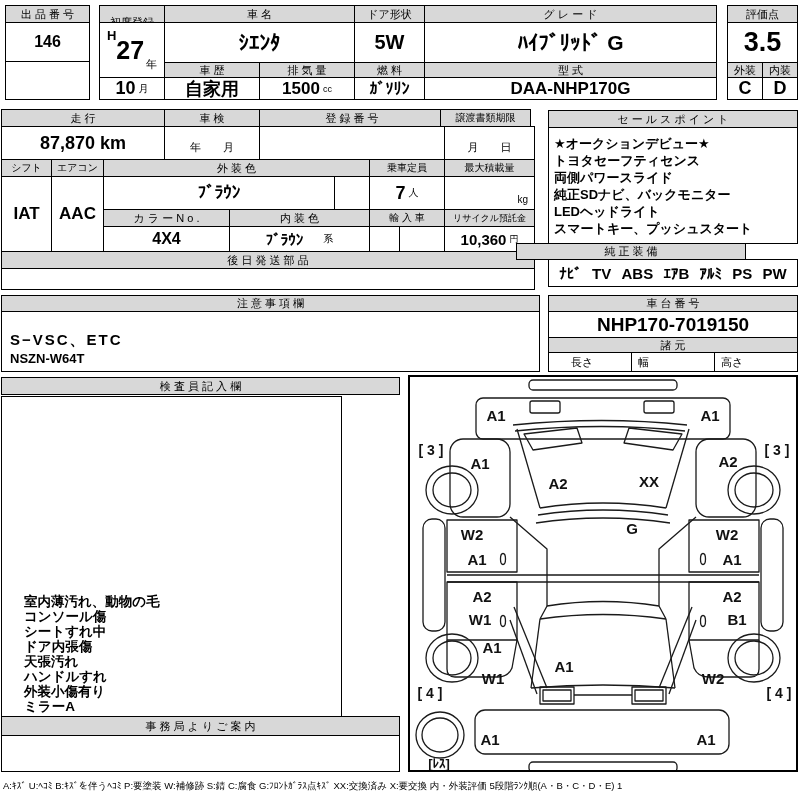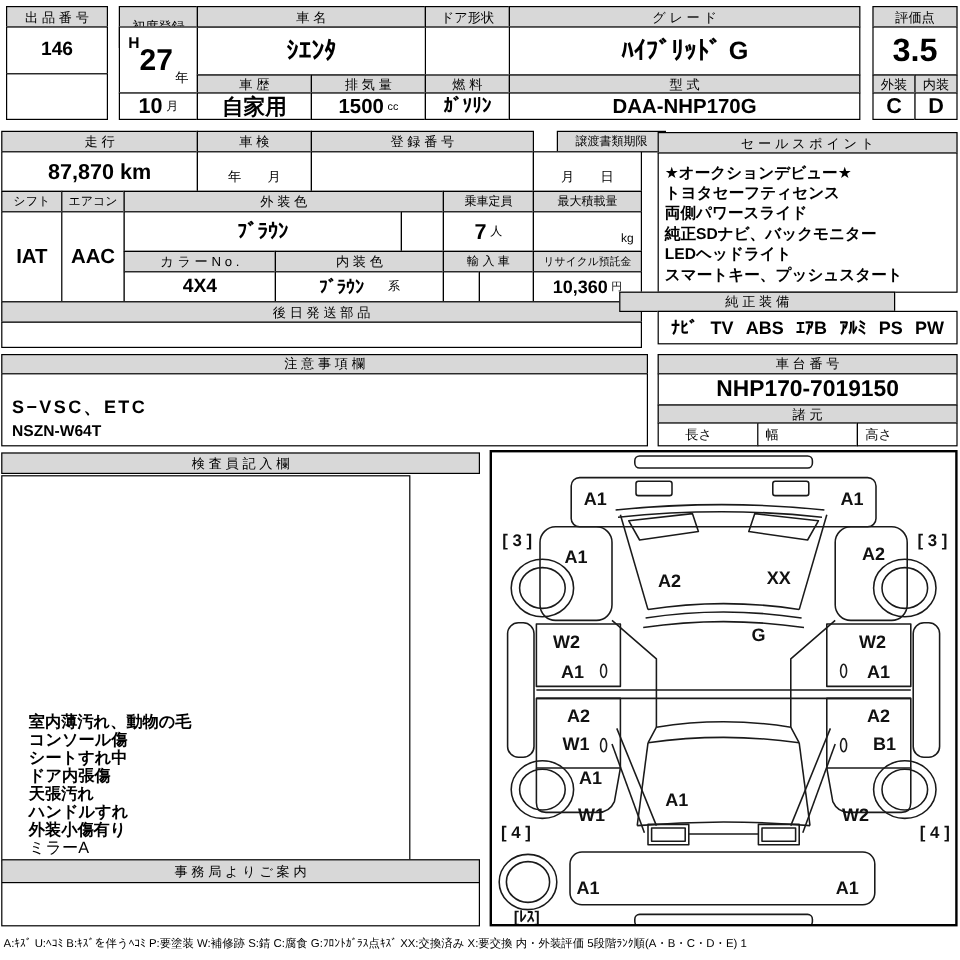--- a/index.html
+++ b/index.html
@@ -40,20 +40,21 @@
   <div class="c h" style="left:164px;top:5px;width:191px;height:18px">車  名</div>
   <div class="c h" style="left:164px;top:62px;width:96px;height:16px">車 歴</div>
   <div class="c v" style="left:164px;top:77px;width:96px;height:23px;font-size:18px">自家用</div>
   <div class="c h" style="left:259px;top:62px;width:96px;height:16px">排 気 量</div>
   <div class="c v" style="left:259px;top:77px;width:96px;height:23px">
     <span style="font-size:17px">1500</span>
       <span class="u" style="font-size:9px">cc</span>
   </div>
 
   <div class="c h" style="left:354px;top:5px;width:71px;height:18px">ドア形状</div>
+  <div class="c v" style="left:354px;top:22px;width:71px;height:41px;font-size:20px">5W</div>
   <div class="c h" style="left:354px;top:62px;width:71px;height:16px">燃 料</div>
   <div class="c v" style="left:354px;top:77px;width:71px;height:23px;font-size:16px">ｶﾞｿﾘﾝ</div>
 
   <div class="c h" style="left:424px;top:5px;width:293px;height:18px">グ レ ー ド</div>
   <div class="c v" style="left:424px;top:22px;width:293px;height:41px;font-size:21px">ﾊｲﾌﾞﾘｯﾄﾞ G</div>
   <div class="c h" style="left:424px;top:62px;width:293px;height:16px">型 式</div>
   <div class="c v" style="left:424px;top:77px;width:293px;height:23px;font-size:17px">DAA-NHP170G</div>
 
   <div class="c h" style="left:727px;top:5px;width:71px;height:18px">評価点</div>
   <div class="c v" style="left:727px;top:22px;width:71px;height:41px;font-size:27px">3.5</div>
@@ -61,21 +62,21 @@
   <div class="c h" style="left:762px;top:62px;width:36px;height:16px">内装</div>
   <div class="c v" style="left:727px;top:77px;width:36px;height:23px;font-size:18px">C</div>
   <div class="c v" style="left:762px;top:77px;width:36px;height:23px;font-size:18px">D</div>
 
   <div class="c h" style="left:1px;top:109px;width:164px;height:18px">走 行</div>
   <div class="c v" style="left:1px;top:126px;width:164px;height:34px;font-size:18px">87,870 km</div>
   <div class="c h" style="left:164px;top:109px;width:96px;height:18px">車 検</div>
   <div class="c" style="left:164px;top:126px;width:96px;height:34px;font-size:11px;align-items:flex-end;padding-bottom:4px">年　　月</div>
   <div class="c h" style="left:259px;top:109px;width:186px;height:18px">登 録 番 号</div>
   <div class="c" style="left:259px;top:126px;width:186px;height:34px"></div>
-  <div class="c h" style="left:464px;top:109px;width:91px;height:18px;font-size:10px">譲渡書類期限</div>
+  <div class="c h" style="left:440px;top:109px;width:91px;height:18px;font-size:10px">譲渡書類期限</div>
   <div class="c" style="left:444px;top:126px;width:91px;height:34px;font-size:11px;align-items:flex-end;padding-bottom:4px">月　　日</div>
 
   <div class="c h" style="left:1px;top:159px;width:51px;height:18px;font-size:10px">シフト</div>
   <div class="c h" style="left:51px;top:159px;width:53px;height:18px;font-size:10px">エアコン</div>
   <div class="c v" style="left:1px;top:176px;width:51px;height:76px;font-size:17px">IAT</div>
   <div class="c v" style="left:51px;top:176px;width:53px;height:76px;font-size:17px">AAC</div>
 
   <div class="c h" style="left:103px;top:159px;width:267px;height:18px">外 装 色</div>
   <div class="c v" style="left:103px;top:176px;width:232px;height:34px;font-size:17px">ﾌﾞﾗｳﾝ</div>
   <div class="c" style="left:334px;top:176px;width:36px;height:34px"></div>
@@ -144,21 +145,21 @@
 
   <div class="c h" style="left:1px;top:377px;width:399px;height:18px">検 査 員 記 入 欄</div>
   <div class="c lines" style="left:1px;top:396px;width:341px;height:322px;padding:3px 22px">
     <div style="font-size:13.5px;font-weight:bold">室内薄汚れ、動物の毛</div>
     <div style="font-size:13.5px;font-weight:bold">コンソール傷</div>
     <div style="font-size:13.5px;font-weight:bold">シートすれ中</div>
     <div style="font-size:13.5px;font-weight:bold">ドア内張傷</div>
     <div style="font-size:13.5px;font-weight:bold">天張汚れ</div>
     <div style="font-size:13.5px;font-weight:bold">ハンドルすれ</div>
     <div style="font-size:13.5px;font-weight:bold">外装小傷有り</div>
-    <div style="font-size:13.5px;font-weight:normal">ミラーA</div>
+    <div style="font-size:13.5px;font-weight:bold">ミラーA</div>
   </div>
 
   <div class="c h" style="left:1px;top:716px;width:399px;height:20px">事 務 局 よ り ご 案 内</div>
   <div class="c" style="left:1px;top:735px;width:399px;height:37px"></div>
 
   <div class="c" style="left:408px;top:375px;width:390px;height:397px;border-width:2px;padding:0">
     <svg viewBox="0 0 386 393" width="386" height="393">
       <g fill="none" stroke="#1a1a1a" stroke-width="1.3" stroke-linejoin="round">
         <rect x="119" y="3" width="148" height="10" rx="4"></rect>
         <rect x="66" y="21" width="254" height="41" rx="7"></rect>

